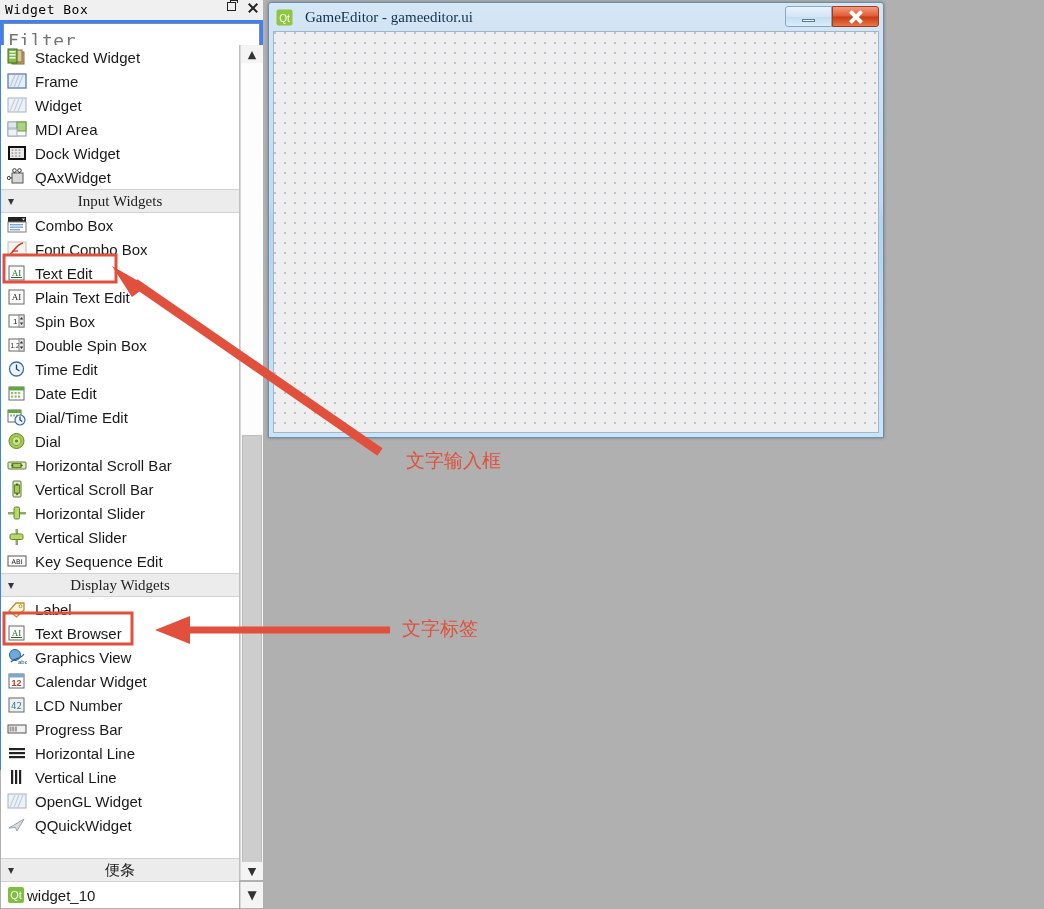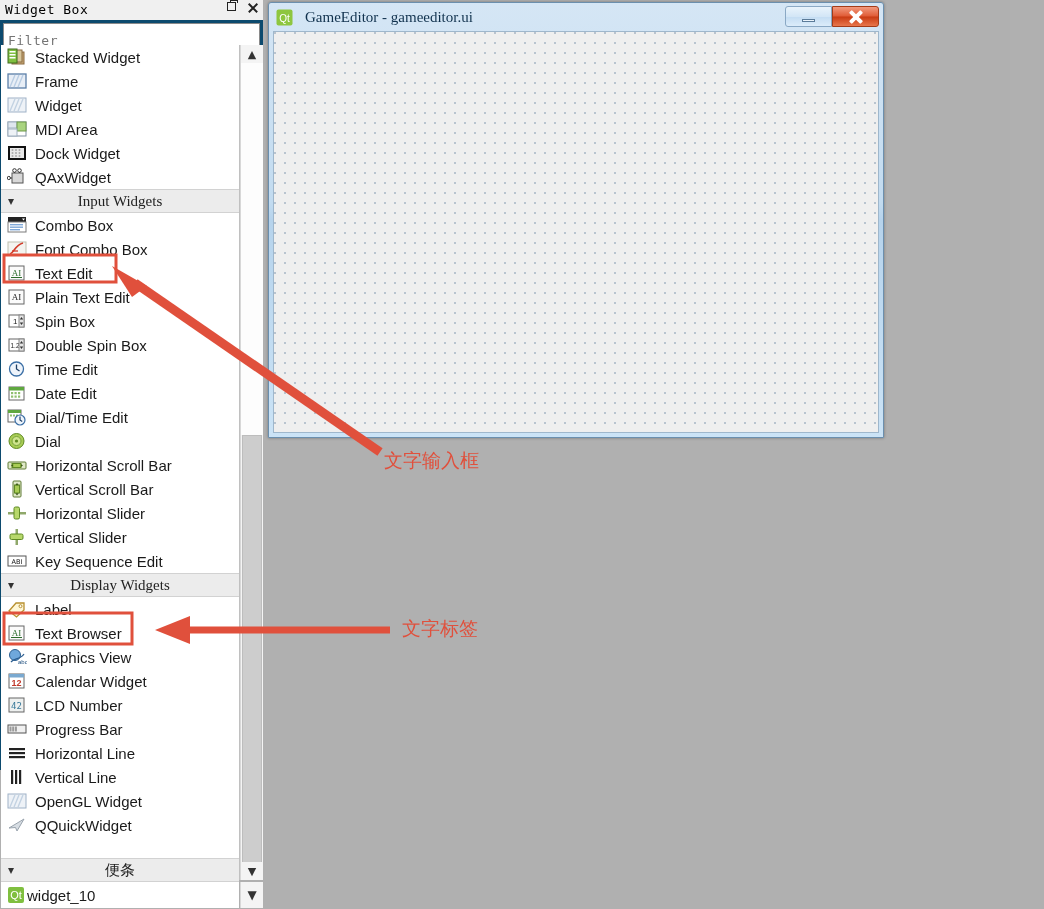--- a/index.html
+++ b/index.html
@@ -13,21 +13,21 @@
     position: relative;
     width: 1044px; height: 909px;
     background: #b0b0b0;
   }
 
   
   #widget-box {
     position: absolute;
     left: 0; top: 0;
     width: 263px; height: 770px;
-    background: #0c4a6e;
+    background: #3b82f6;
     box-sizing: border-box;
   }
   #wb-titlebar {
     position: absolute;
     left: 0; top: 0;
     width: 263px; height: 20px;
     background: #f0f0f0;
     display: flex;
     align-items: center;
   }
@@ -80,21 +80,21 @@
 
   
   #wb-filter {
     position: absolute;
     left: 3px; top: 23px;
     width: 257px; height: 20px;
     box-sizing: border-box;
     border: 1px solid #8a8a8a;
     background: #fff;
     font-family: "DejaVu Sans Mono", monospace;
-    font-size: 13px;
+    font-size: 18px;
     color: #9a9a9a;
     padding: 16px 4px;
     outline: none;
     letter-spacing: 0.5px;
   }
 
   
   #wb-list {
     position: absolute;
     left: 1px; top: 45px;
@@ -332,21 +332,21 @@
     width: 1044px; height: 909px;
     pointer-events: none;
   }
   .annot-text {
     position: absolute;
     color: #e0503c;
     font-size: 19px;
     font-family: "DejaVu Sans", sans-serif;
     white-space: nowrap;
   }
-  #annot-text-1 { left: 384px; top: 448px; }
+  #annot-text-1 { left: 406px; top: 448px; }
   #annot-text-2 { left: 402px; top: 616px; }
 </style>
 </head>
 <body>
 
 <div id="root">
 
   <div id="widget-box">
 
     <div id="wb-titlebar">

